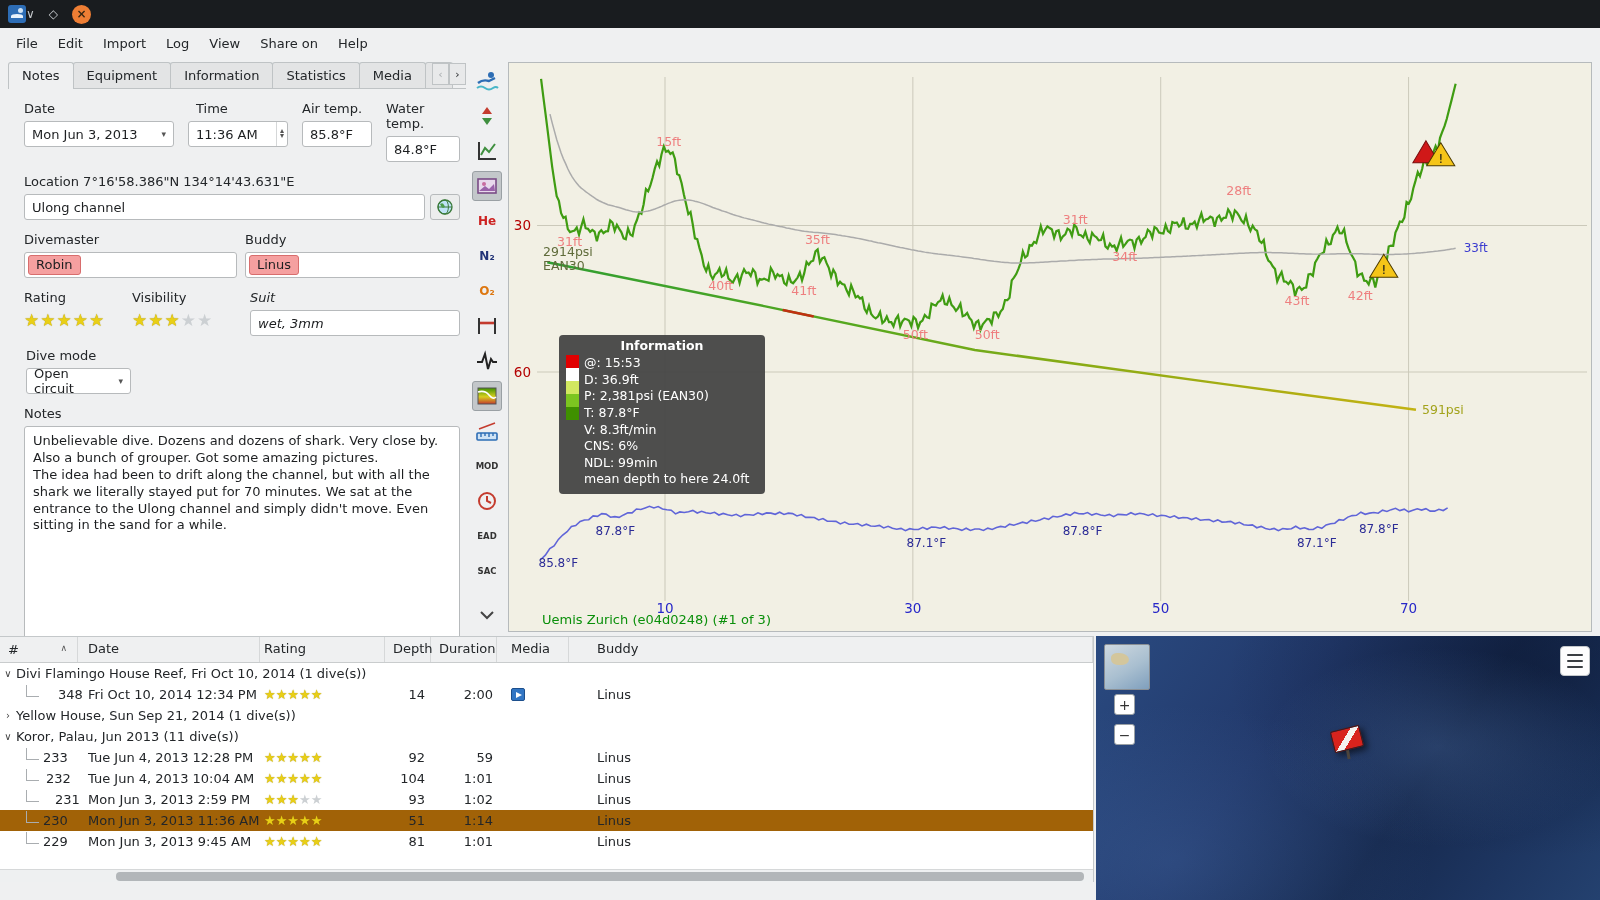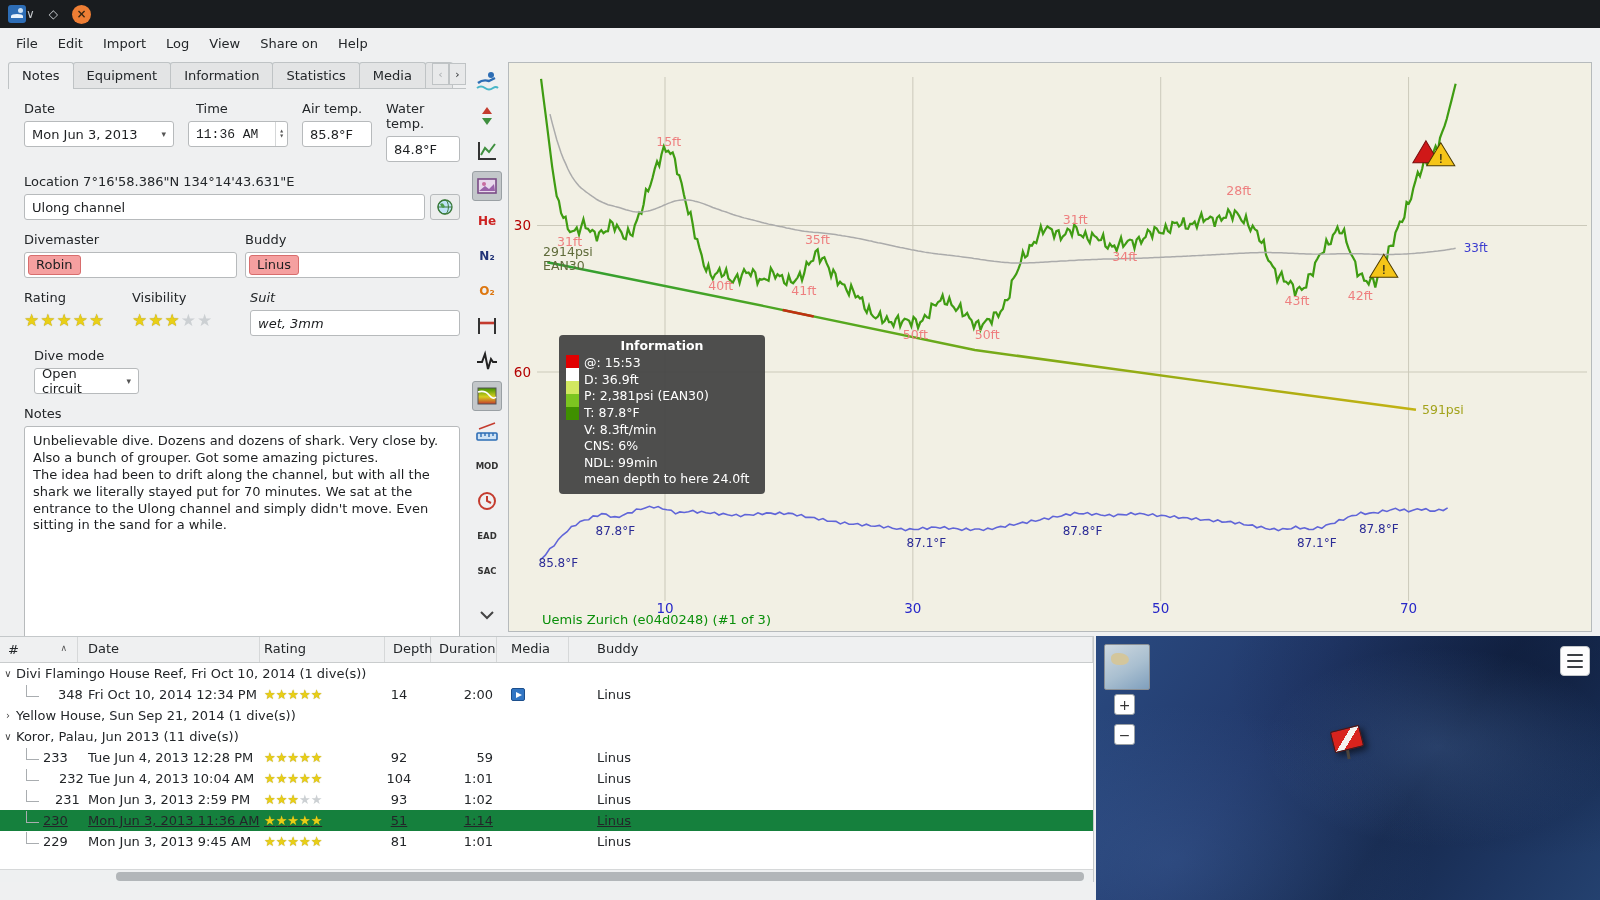--- a/index.html
+++ b/index.html
@@ -36,21 +36,21 @@
     display:flex; align-items:center; justify-content:center; font-size:11px; }
   .tab-scroll .dis { color:#a7abae; }
   .panel-body { flex:1; padding:12px 6px 6px 16px; }
   .frow { display:flex; margin-bottom:12px; }
   .fcol { display:flex; flex-direction:column; }
   .flabel { margin-bottom:5px; color:#232629; }
   .inp { background:#fff; border:1px solid #b7babc; border-radius:3px; height:26px;
     display:flex; align-items:center; padding:0 7px; color:#1d1f21; }
   .combo { justify-content:space-between; }
   .combo .arr { color:#555; font-size:9px; margin-left:6px; }
-  .spin { justify-content:space-between; padding-right:3px;font-family:Liberation Mono, monospace; }
+  .spin { justify-content:space-between; padding-right:3px; }
   .spin .arrs { display:flex; flex-direction:column; line-height:0.62; font-size:8px; color:#555;
     border-left:1px solid #d5d7d8; padding-left:3px; height:100%; justify-content:center; }
   .chip { background:#f5a0a0; border:1px solid #d86d6d; border-radius:3px; padding:1px 7px; line-height:1.3; }
   .stars .star { font-size:17px; letter-spacing:1px; }
   .star.on { color:#e9cf16; text-shadow:0 0 1px #97810a; }
   .star.off { color:#ccd0d3; }
   .notes-area { width:436px; height:232px; resize:none; border:1px solid #b7babc; border-radius:3px;
     padding:6px 8px; font:13px/1.3 "DejaVu Sans","Liberation Sans",sans-serif; color:#1d1f21; background:#fff; }
   .globe-btn { width:30px; height:26px; margin-left:5px; border:1px solid #b7babc; border-radius:3px;
     background:#eceded; display:flex; align-items:center; justify-content:center; }
@@ -74,28 +74,28 @@
   .ib-line { line-height:1.33; white-space:nowrap; }
   
   .bottom { position:absolute; top:636px; left:0; width:1600px; height:264px; }
   .divelist { position:absolute; left:0; top:0; width:1094px; height:246px; background:#fff;
     border-top:1px solid #c4c8ca; border-right:1px solid #c4c8ca; display:flex; flex-direction:column; font-size:13px; }
   .dl-header { display:flex; height:26px; background:#eff0f1; border-bottom:1px solid #c9cccd; flex:0 0 auto; }
   .dl-h { border-right:1px solid #d6d8d9; padding:4px 0 4px 8px; position:relative; white-space:nowrap; }
   .sortmark { position:absolute; right:10px; top:6px; font-size:9px; color:#555; }
   .dl-rows { flex:1; overflow:hidden; }
   .dl-row { display:flex; height:21px; align-items:center; white-space:nowrap; }
-  .dl-row.sel { background:#15803d;text-decoration:underline; }
+  .dl-row.sel { background:#a16207; }
   .twisty { width:16px; text-align:center; color:#444; font-size:10px; flex:0 0 auto; }
   .conn { width:13px; height:12px; border-left:1px solid #a9adb0; border-bottom:1px solid #a9adb0;
     margin-left:26px; margin-bottom:8px; flex:0 0 auto; }
   .c-num { width:78px; display:flex; align-items:center; flex:0 0 auto; }
   .c-date { width:182px; padding-left:10px; flex:0 0 auto; }
   .c-rate { width:125px; padding-left:4px; flex:0 0 auto; }
-  .c-depth { width:46px; text-align:center; padding-right:18px; flex:0 0 auto; }
+  .c-depth { width:46px; text-align:right; padding-right:6px; flex:0 0 auto; }
   .c-dur { width:66px; text-align:right; padding-right:4px; flex:0 0 auto; }
   .c-media { width:72px; padding-left:14px; flex:0 0 auto; }
   .c-buddy { flex:1; padding-left:28px; }
   .dl-row .stars .star { font-size:13px; letter-spacing:0; }
   .media-ico { width:14px; height:13px; border-radius:2px; background:#3276c4; border:1px solid #1d4f8c; position:relative; }
   .media-ico:after { content:""; position:absolute; left:4px; top:3px; border-left:6px solid #fff;
     border-top:3px solid transparent; border-bottom:3px solid transparent; }
   .hscroll { height:13px; background:#eef0f1; border-top:1px solid #d6d8d9; position:relative; flex:0 0 auto; }
   .hthumb { position:absolute; left:116px; right:9px; top:2px; height:9px; background:#b2b6b9; border-radius:4px; }
   
@@ -232,21 +232,21 @@
         </div>
         <div class="fcol" style="flex:1;font-style:italic;">
           <span class="flabel">Suit</span>
           <div class="inp">
               <span>wet, 3mm</span>
             </div>
         </div>
       </div>
 
       <div class="frow">
-        <div class="fcol" style="width:105px; margin-left:10px;">
+        <div class="fcol" style="width:105px; margin-left:2px;">
           <span class="flabel">Dive mode</span>
           <div class="inp combo">
             <span>Open circuit</span>
               <span class="arr">▾</span>
           </div>
         </div>
       </div>
 
       <div class="fcol">
         <span class="flabel">Notes</span>
@@ -483,21 +483,21 @@
           <div class="c-date">Tue Jun 4, 2013 12:28 PM</div>
           <div class="c-rate"><span class="stars"><span class="star on" style="font-size: 13px;">★</span><span class="star on" style="font-size: 13px;">★</span><span class="star on" style="font-size: 13px;">★</span><span class="star on" style="font-size: 13px;">★</span><span class="star on" style="font-size: 13px;">★</span></span></div>
           <div class="c-depth">92</div>
           <div class="c-dur">59</div>
           <div class="c-media"></div>
           <div class="c-buddy">Linus</div>
         </div>
         <div class="dl-row">
           <div class="c-num">
             <span class="conn"></span>
-            <span style="margin-left: 20px;">232</span>
+            <span style="margin-left: 7px;">232</span>
           </div>
           <div class="c-date">Tue Jun 4, 2013 10:04 AM</div>
           <div class="c-rate"><span class="stars"><span class="star on" style="font-size: 13px;">★</span><span class="star on" style="font-size: 13px;">★</span><span class="star on" style="font-size: 13px;">★</span><span class="star on" style="font-size: 13px;">★</span><span class="star on" style="font-size: 13px;">★</span></span></div>
           <div class="c-depth">104</div>
           <div class="c-dur">1:01</div>
           <div class="c-media"></div>
           <div class="c-buddy">Linus</div>
         </div>
         <div class="dl-row">
           <div class="c-num">

